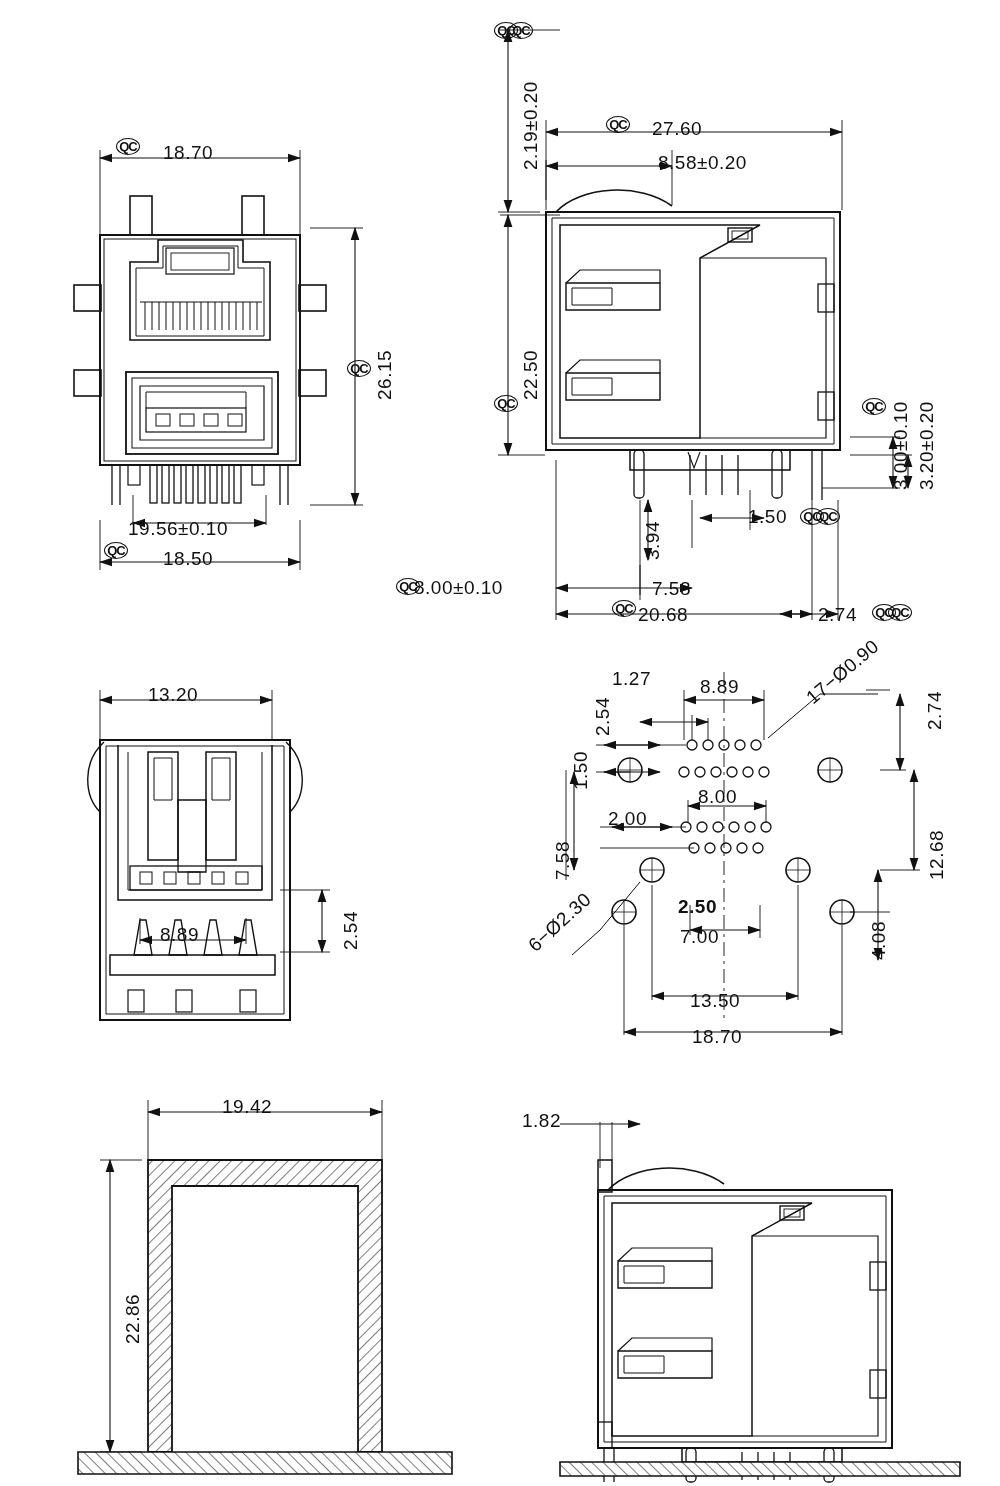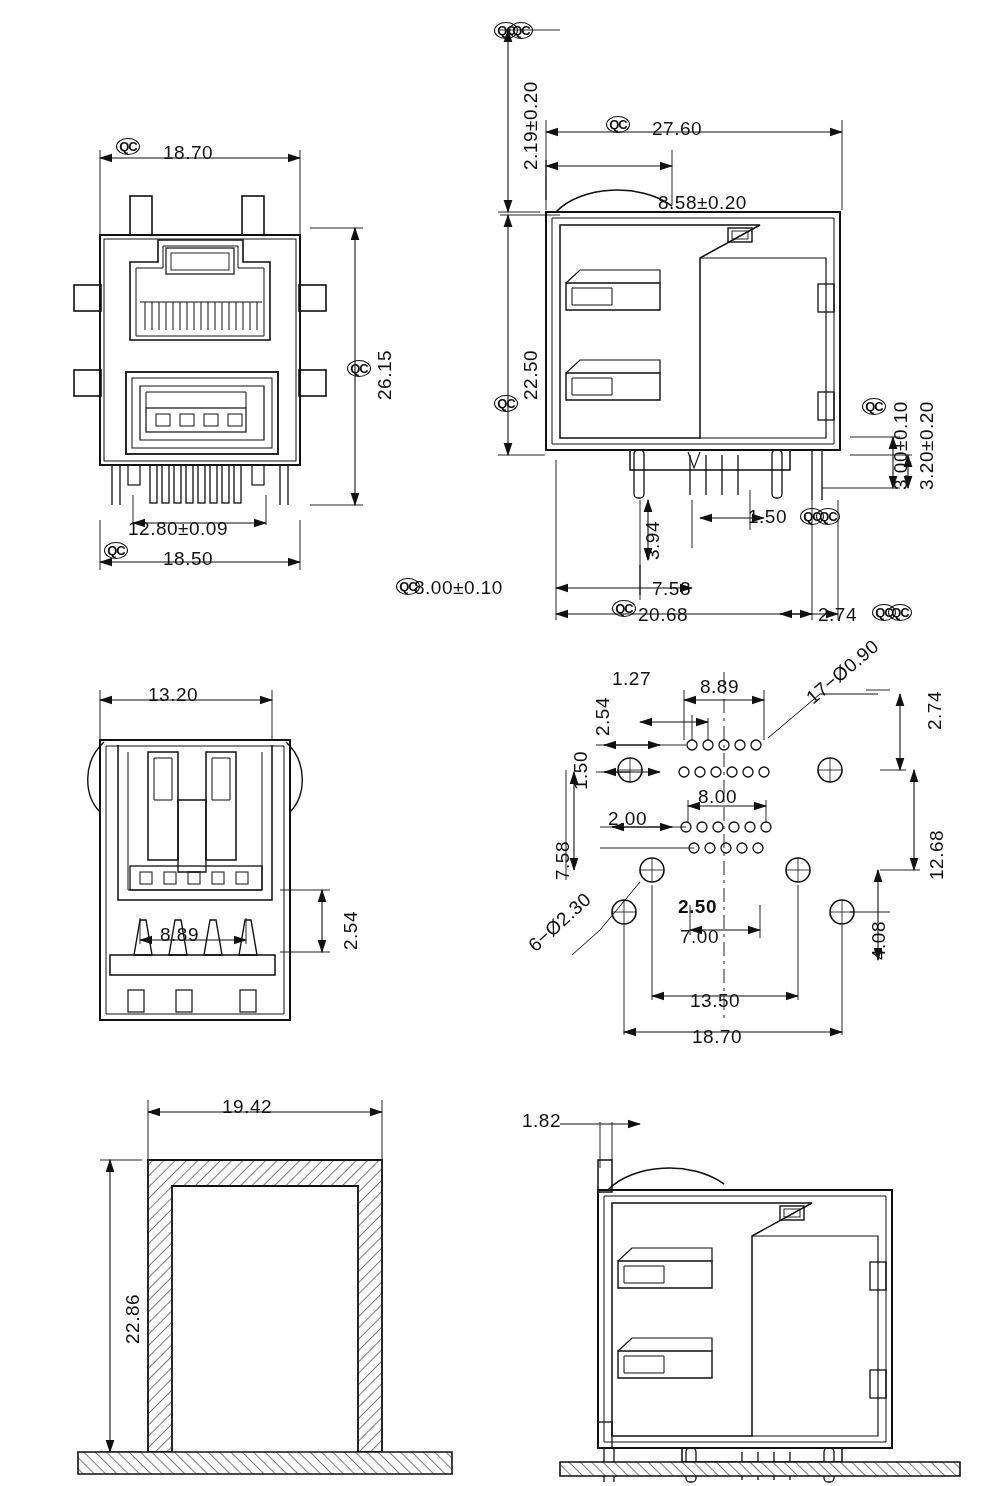--- a/index.html
+++ b/index.html
@@ -414,26 +414,26 @@
       </g>
 
       <path d="M560 1462 L960 1462 L960 1476 L560 1476 Z" fill="url(#hatchL)" stroke="#111" stroke-width="1.6"></path>
       <line x1="598" y1="1448" x2="892" y2="1448" stroke-width="2"></line>
     </g>
   </g>
 </svg>
 
 <div class="lbl" style="left:163px;top:142px;">18.70</div>
 <div class="lbl v" style="left:374px;top:400px;">26.15</div>
-<div class="lbl" style="left:128px;top:518px;">12.80±0.09</div>
+<div class="lbl" style="left:128px;top:518px;">19.56±0.10</div>
 <div class="lbl" style="left:163px;top:548px;">18.50</div>
 
 <div class="lbl v" style="left:520px;top:170px;">2.19±0.20</div>
 <div class="lbl" style="left:652px;top:118px;">27.60</div>
-<div class="lbl" style="left:658px;top:152px;margin-top:40px;">8.58±0.20</div>
+<div class="lbl" style="left:658px;top:152px;">8.58±0.20</div>
 <div class="lbl v" style="left:520px;top:400px;">22.50</div>
 <div class="lbl v" style="left:890px;top:490px;">3.00±0.10</div>
 <div class="lbl v" style="left:916px;top:490px;">3.20±0.20</div>
 <div class="lbl v" style="left:642px;top:560px;">3.94</div>
 <div class="lbl" style="left:748px;top:506px;">1.50</div>
 <div class="lbl" style="left:414px;top:577px;">8.00±0.10</div>
 <div class="lbl" style="left:652px;top:578px;">7.58</div>
 <div class="lbl" style="left:638px;top:604px;">20.68</div>
 <div class="lbl" style="left:818px;top:604px;">2.74</div>
 

